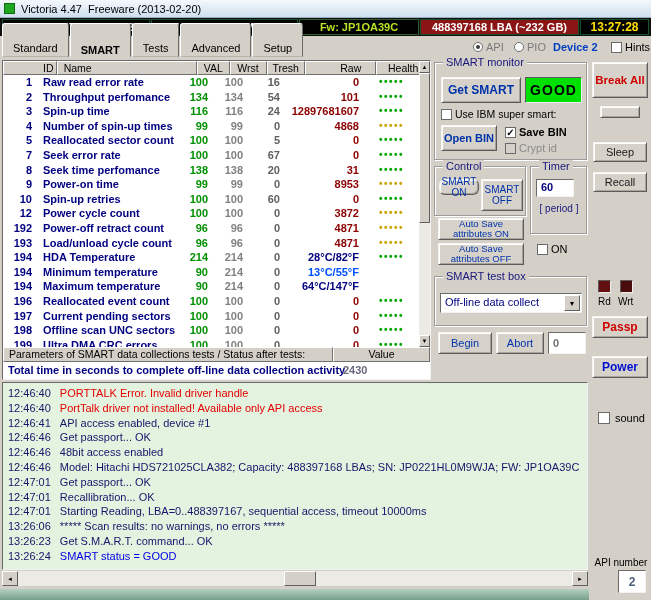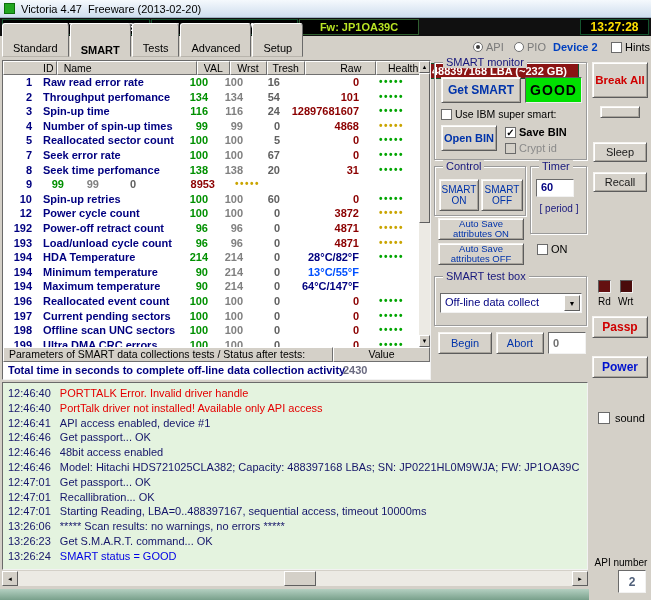--- a/index.html
+++ b/index.html
@@ -16,21 +16,21 @@
   .title-text { color:#000; font-size:11px; white-space:pre; }
 
   
   .infobar { position:absolute; left:0; top:18px; width:651px; height:18px; background:#101010; }
   .seg { position:absolute; top:1px; height:16px; line-height:15px; text-align:center;
     border:1px solid #14532d; color:#fff; font-weight:bold; font-size:11px;
     background:#000; white-space:nowrap; overflow:hidden; }
   .seg-model    { left:2px;   width:148px; }
   .seg-serial   { left:151px; width:147px; }
   .seg-fw       { left:299px; width:120px; color:#b9e424; border-color:#2f5e2f; }
-  .seg-capacity { left:420px; width:159px; background:var(--capacity-bg,#8b1414);margin-top:44px; }
+  .seg-capacity { left:420px; width:159px; background:var(--capacity-bg,#8b1414); }
   .seg-clock    { left:580px; width:69px;  color:#ffe000; font-size:12px; }
 
   
   .tabbar { position:absolute; left:0; top:36px; width:651px; height:21px; }
   .tab-strip { position:absolute; left:2px; bottom:0; display:flex; align-items:flex-end; height:21px; }
   .tab { height:18px; line-height:17px; padding:16px 10px; background:#d4d0c8;
     border:1px solid; border-color:#fff #6a6a6a #b8b4ac #fff; border-radius:3px 3px 0 0;
     margin-right:1px; color:#000; }
   .tab.active { height:21px; line-height:20px; font-weight:bold; border-bottom-color:#d4d0c8; }
   .mode-group { position:absolute; right:0; top:0; width:220px; height:21px; }
@@ -255,20 +255,21 @@
           <div class="cell c-id">8</div>
           <div class="cell c-name">Seek time perfomance</div>
           <div class="cell c-val">138</div>
           <div class="cell c-wrst">138</div>
           <div class="cell c-tresh">20</div>
           <div class="cell c-raw raw-maroon">31</div>
           <div class="cell c-health health-green">•••••</div>
         </div>
         <div class="trow">
           <div class="cell c-id">9</div>
+          <div class="cell c-name">Power-on time</div>
           <div class="cell c-val">99</div>
           <div class="cell c-wrst">99</div>
           <div class="cell c-tresh">0</div>
           <div class="cell c-raw raw-maroon">8953</div>
           <div class="cell c-health health-yellow">•••••</div>
         </div>
         <div class="trow">
           <div class="cell c-id">10</div>
           <div class="cell c-name">Spin-up retries</div>
           <div class="cell c-val">100</div>
@@ -391,21 +392,21 @@
     <div class="cb-label" style="left:20px;top:45px;font-size:10.5px;">Use IBM super smart:</div>
     <div class="btn" style="left:6px;top:62px;width:56px;height:26px;font-weight:bold;">Open BIN</div>
     <div class="cb checked" style="left:70px;top:64px;"></div>
     <div class="cb-label" style="left:84px;top:63px;font-weight:bold;">Save BIN</div>
     <div class="cb disabled" style="left:70px;top:80px;"></div>
     <div class="cb-label disabled" style="left:84px;top:79px;">Crypt id</div>
   </div>
 
   <div class="group" style="left:434px;top:166px;width:92px;height:50px;">
     <div class="group-label">Control</div>
-    <div class="btn small" style="left:4px;top:12px;width:40px;height:32px;">SMART ON</div>
+    <div class="btn small" style="left:4px;top:12px;width:40px;height:16px;border-radius:6px;">SMART ON</div>
     <div class="btn small" style="left:46px;top:12px;width:42px;height:32px;">SMART OFF</div>
   </div>
 
   <div class="group" style="left:530px;top:166px;width:57px;height:68px;">
     <div class="group-label">Timer</div>
     <div class="field" style="left:5px;top:12px;width:38px;height:18px;">60</div>
     <div class="note" style="left:5px;top:36px;width:46px;text-align:center;font-size:10px;">[ period ]</div>
   </div>
 
   <div class="btn tiny" style="left:438px;top:218px;width:86px;height:22px;">Auto Save attributes ON</div>

